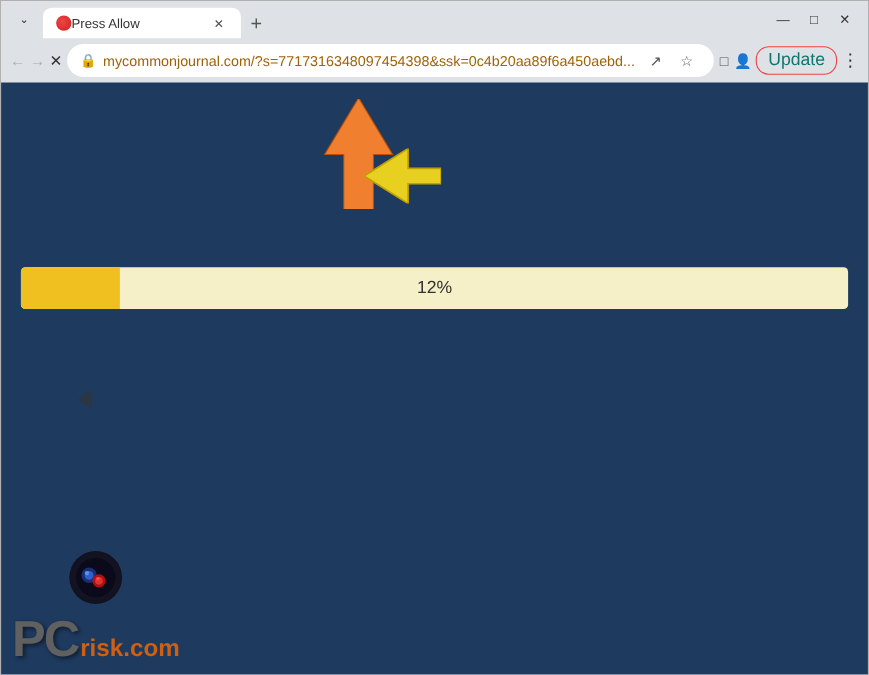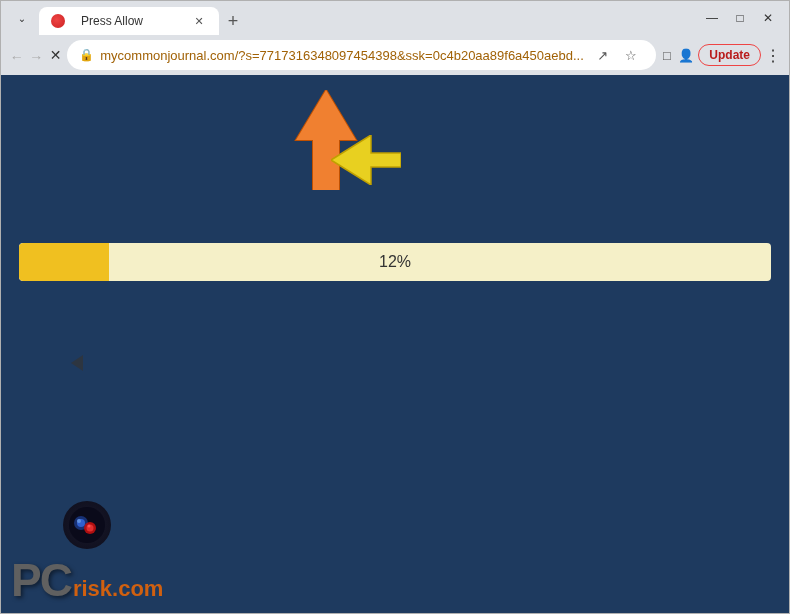--- a/index.html
+++ b/index.html
@@ -30,21 +30,21 @@
       flex: 1;
       height: 100%;
     }
     .tab-active {
       background: #ffffff;
       border-radius: 8px 8px 0 0;
       padding: 0 12px;
       height: 28px;
       display: flex;
       align-items: center;
-      gap: 16px;
+      gap: 0;
       min-width: 180px;
       font-size: 12px;
       color: #333;
     }
     .tab-favicon {
       width: 14px;
       height: 14px;
       background: radial-gradient(circle at 40% 40%, #e44, #c22);
       border-radius: 50%;
     }
@@ -151,23 +151,23 @@
       align-items: center;
       justify-content: center;
       cursor: pointer;
       font-size: 13px;
       color: #555;
     }
     .update-btn {
       background: transparent;
       border: 1.5px solid #e44;
       border-radius: 12px;
-      color: #b91c1c;
-      font-size: 12px;
-      font-weight: 700;
+      color: #0f766e;
+      font-size: 16px;
+      font-weight: 400;
       padding: 3px 10px;
       cursor: pointer;
       white-space: nowrap;
     }
     .more-btn {
       width: 28px;
       height: 28px;
       border-radius: 50%;
       display: flex;
       align-items: center;

